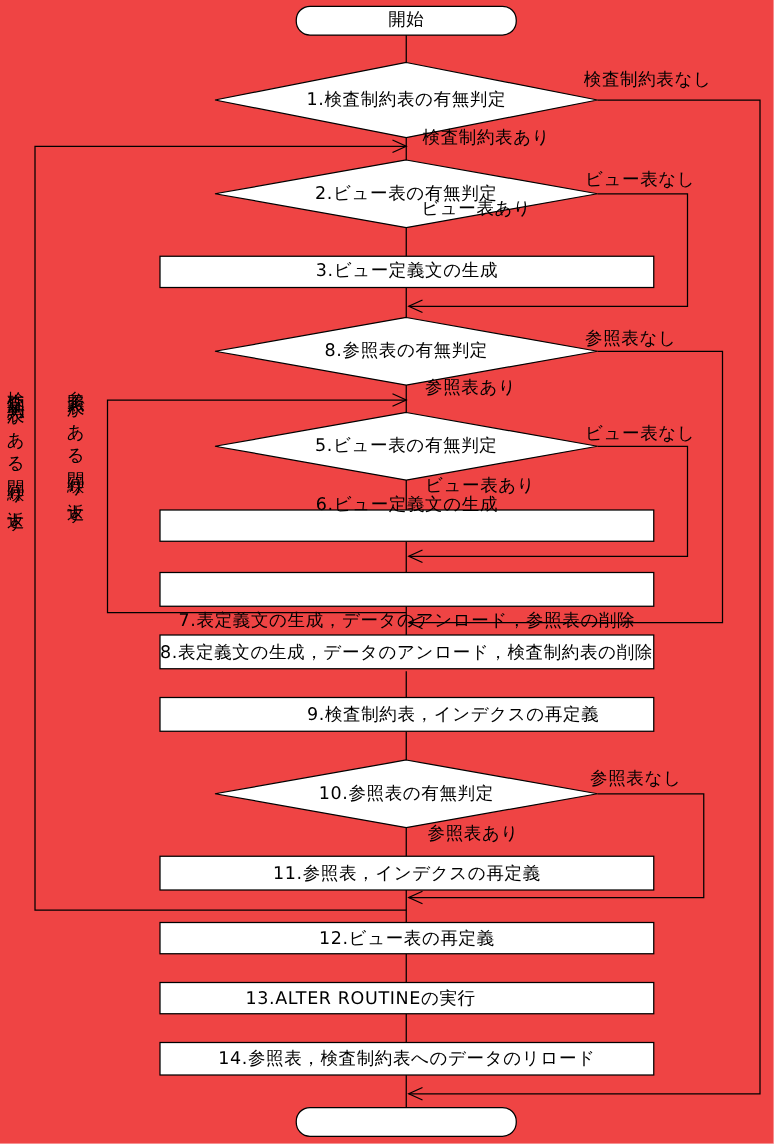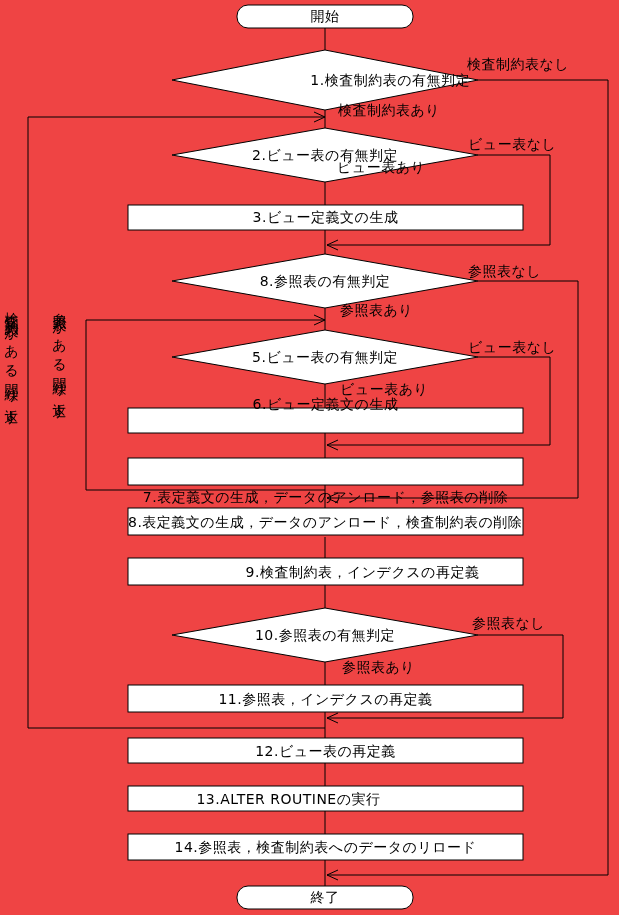--- a/index.html
+++ b/index.html
@@ -80,35 +80,34 @@
       <rect x="128" y="508" width="395" height="27"></rect>
       <rect x="128" y="558" width="395" height="27"></rect>
       <rect x="128" y="685" width="395" height="27"></rect>
       <rect x="128" y="738" width="395" height="25"></rect>
       <rect x="128" y="786" width="395" height="25"></rect>
       <rect x="128" y="834" width="395" height="26"></rect>
     </g>
   </svg>
 
   <div class="lbl node-lbl" style="left:237px;top:8px;width:176px;">開始</div>
-  <div class="lbl node-lbl" style="left:180px;top:72px;width:290px;text-align:right;">1.検査制約表の有無判定</div>
+  <div class="lbl node-lbl" style="left:180px;top:72px;width:290px;">1.検査制約表の有無判定</div>
   <div class="lbl node-lbl" style="left:180px;top:147px;width:290px;">2.ビュー表の有無判定</div>
   <div class="lbl node-lbl" style="left:128px;top:209px;width:395px;">3.ビュー定義文の生成</div>
   <div class="lbl node-lbl" style="left:180px;top:273px;width:290px;">8.参照表の有無判定</div>
   <div class="lbl node-lbl" style="left:180px;top:349px;width:290px;">5.ビュー表の有無判定</div>
   <div class="lbl node-lbl" style="left:128px;top:396px;width:395px;">6.ビュー定義文の生成</div>
   <div class="lbl node-lbl" style="left:128px;top:464px;width:395px;margin-top:25px;">7.表定義文の生成，データのアンロード，参照表の削除</div>
   <div class="lbl node-lbl" style="left:128px;top:514px;width:336px;">8.表定義文の生成，データのアンロード，検査制約表の削除</div>
   <div class="lbl node-lbl" style="left:128px;top:564px;width:469px;">9.検査制約表，インデクスの再定義</div>
   <div class="lbl node-lbl" style="left:180px;top:627px;width:290px;">10.参照表の有無判定</div>
   <div class="lbl node-lbl" style="left:128px;top:691px;width:395px;">11.参照表，インデクスの再定義</div>
   <div class="lbl node-lbl" style="left:128px;top:743px;width:395px;">12.ビュー表の再定義</div>
   <div class="lbl node-lbl" style="left:128px;top:791px;width:321px;">13.ALTER ROUTINEの実行</div>
   <div class="lbl node-lbl" style="left:128px;top:839px;width:395px;">14.参照表，検査制約表へのデータのリロード</div>
-  <div class="lbl node-lbl" style="left:237px;top:889px;width:176px;">終了</div>
 
   <div class="lbl" style="left:467px;top:56px;">検査制約表なし</div>
   <div class="lbl" style="left:338px;top:102px;">検査制約表あり</div>
   <div class="lbl" style="left:468px;top:136px;">ビュー表なし</div>
   <div class="lbl" style="left:337px;top:159px;">ビュー表あり</div>
   <div class="lbl" style="left:468px;top:263px;">参照表なし</div>
   <div class="lbl" style="left:340px;top:302px;">参照表あり</div>
   <div class="lbl" style="left:468px;top:339px;">ビュー表なし</div>
   <div class="lbl" style="left:340px;top:381px;">ビュー表あり</div>
   <div class="lbl" style="left:472px;top:615px;">参照表なし</div>

